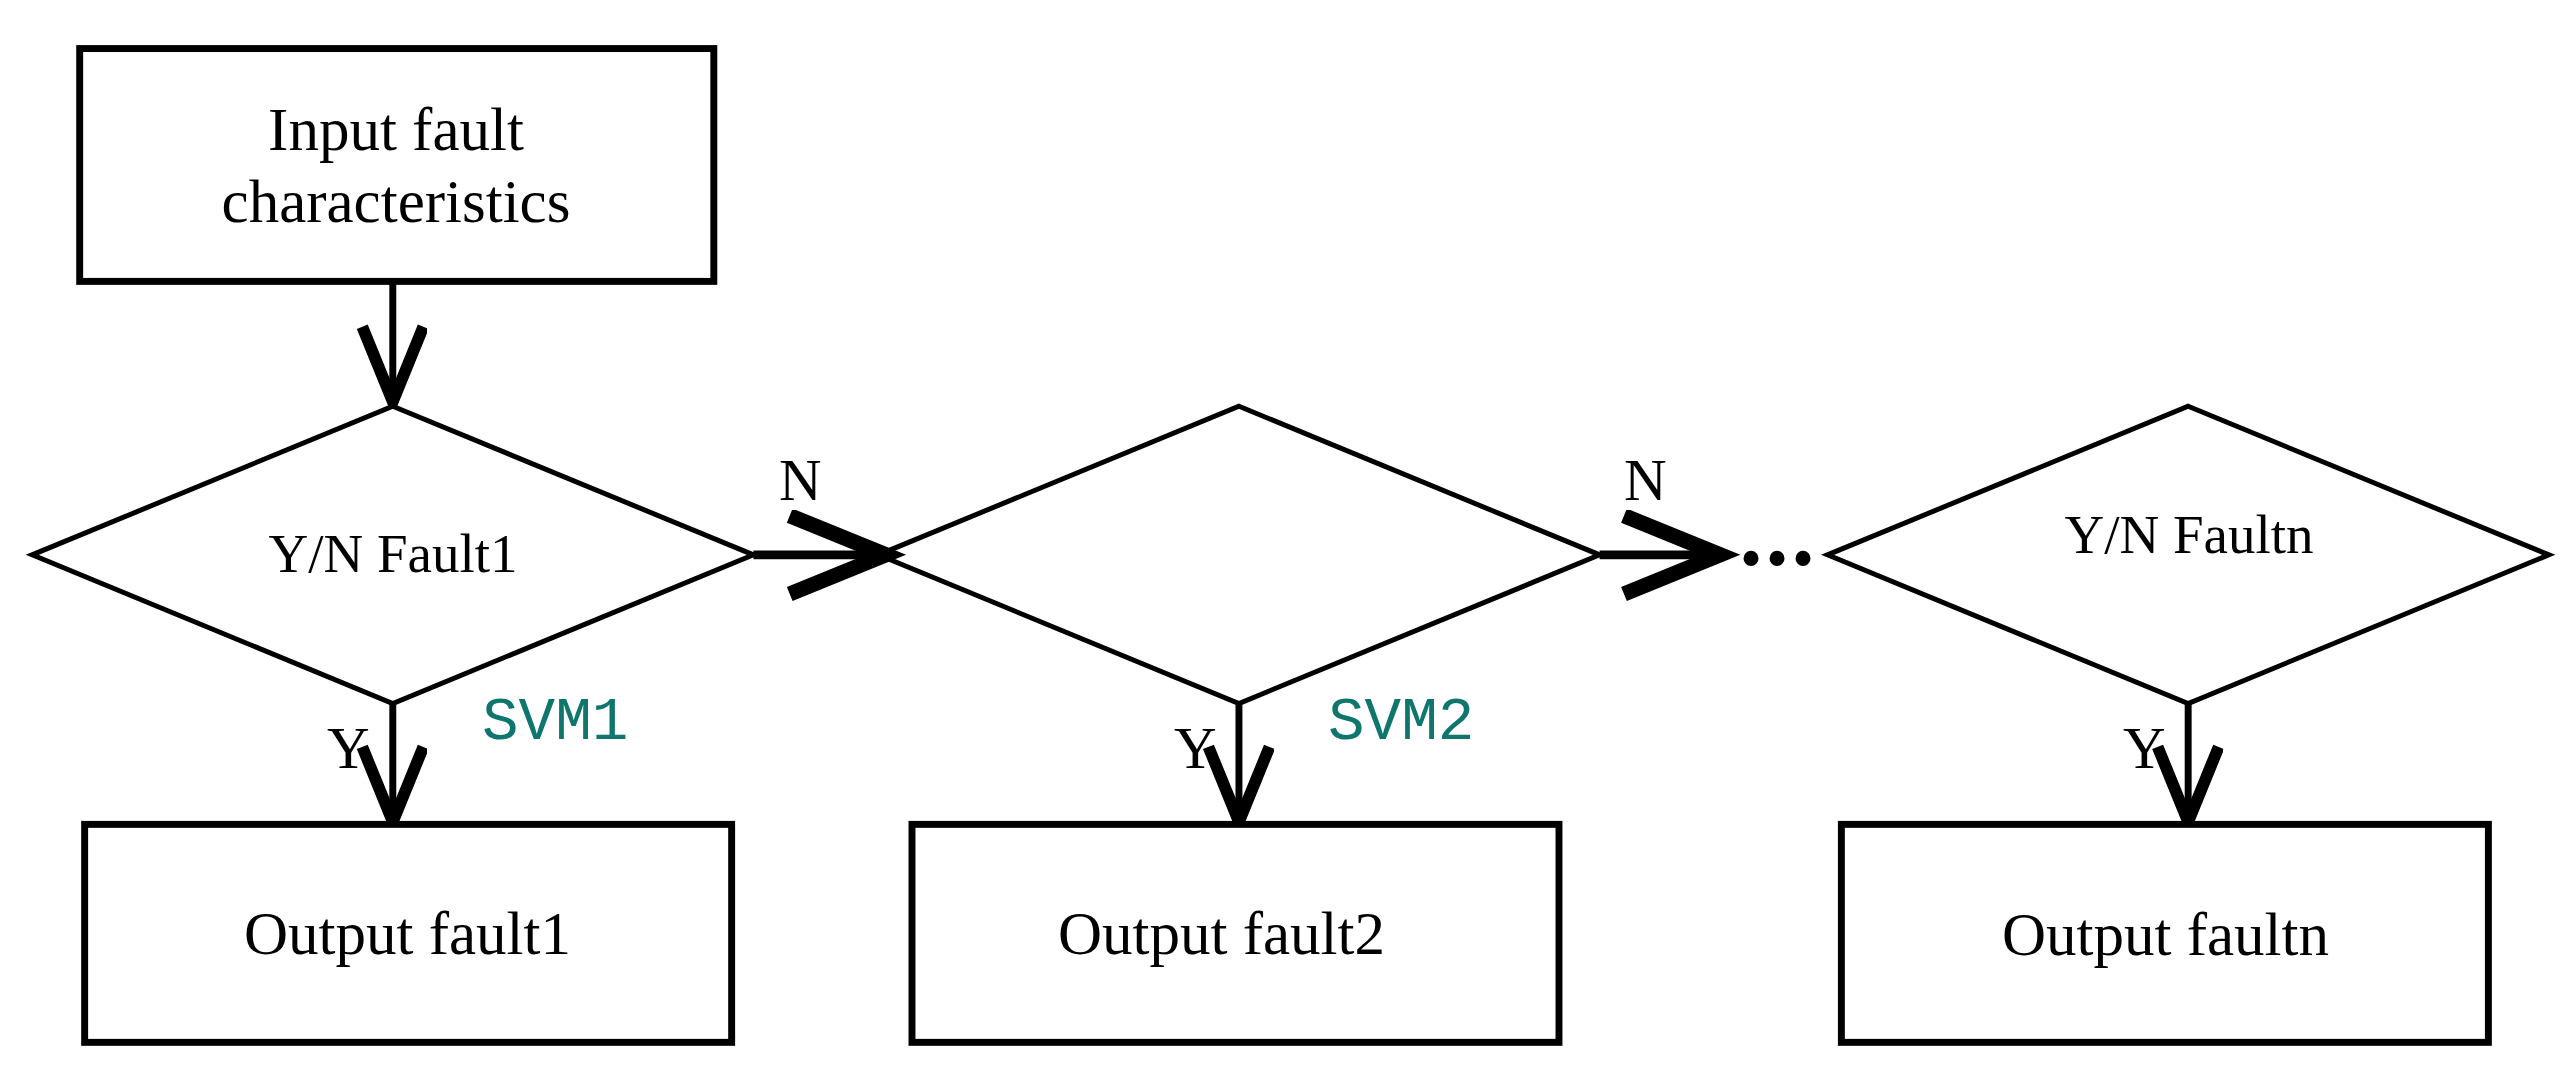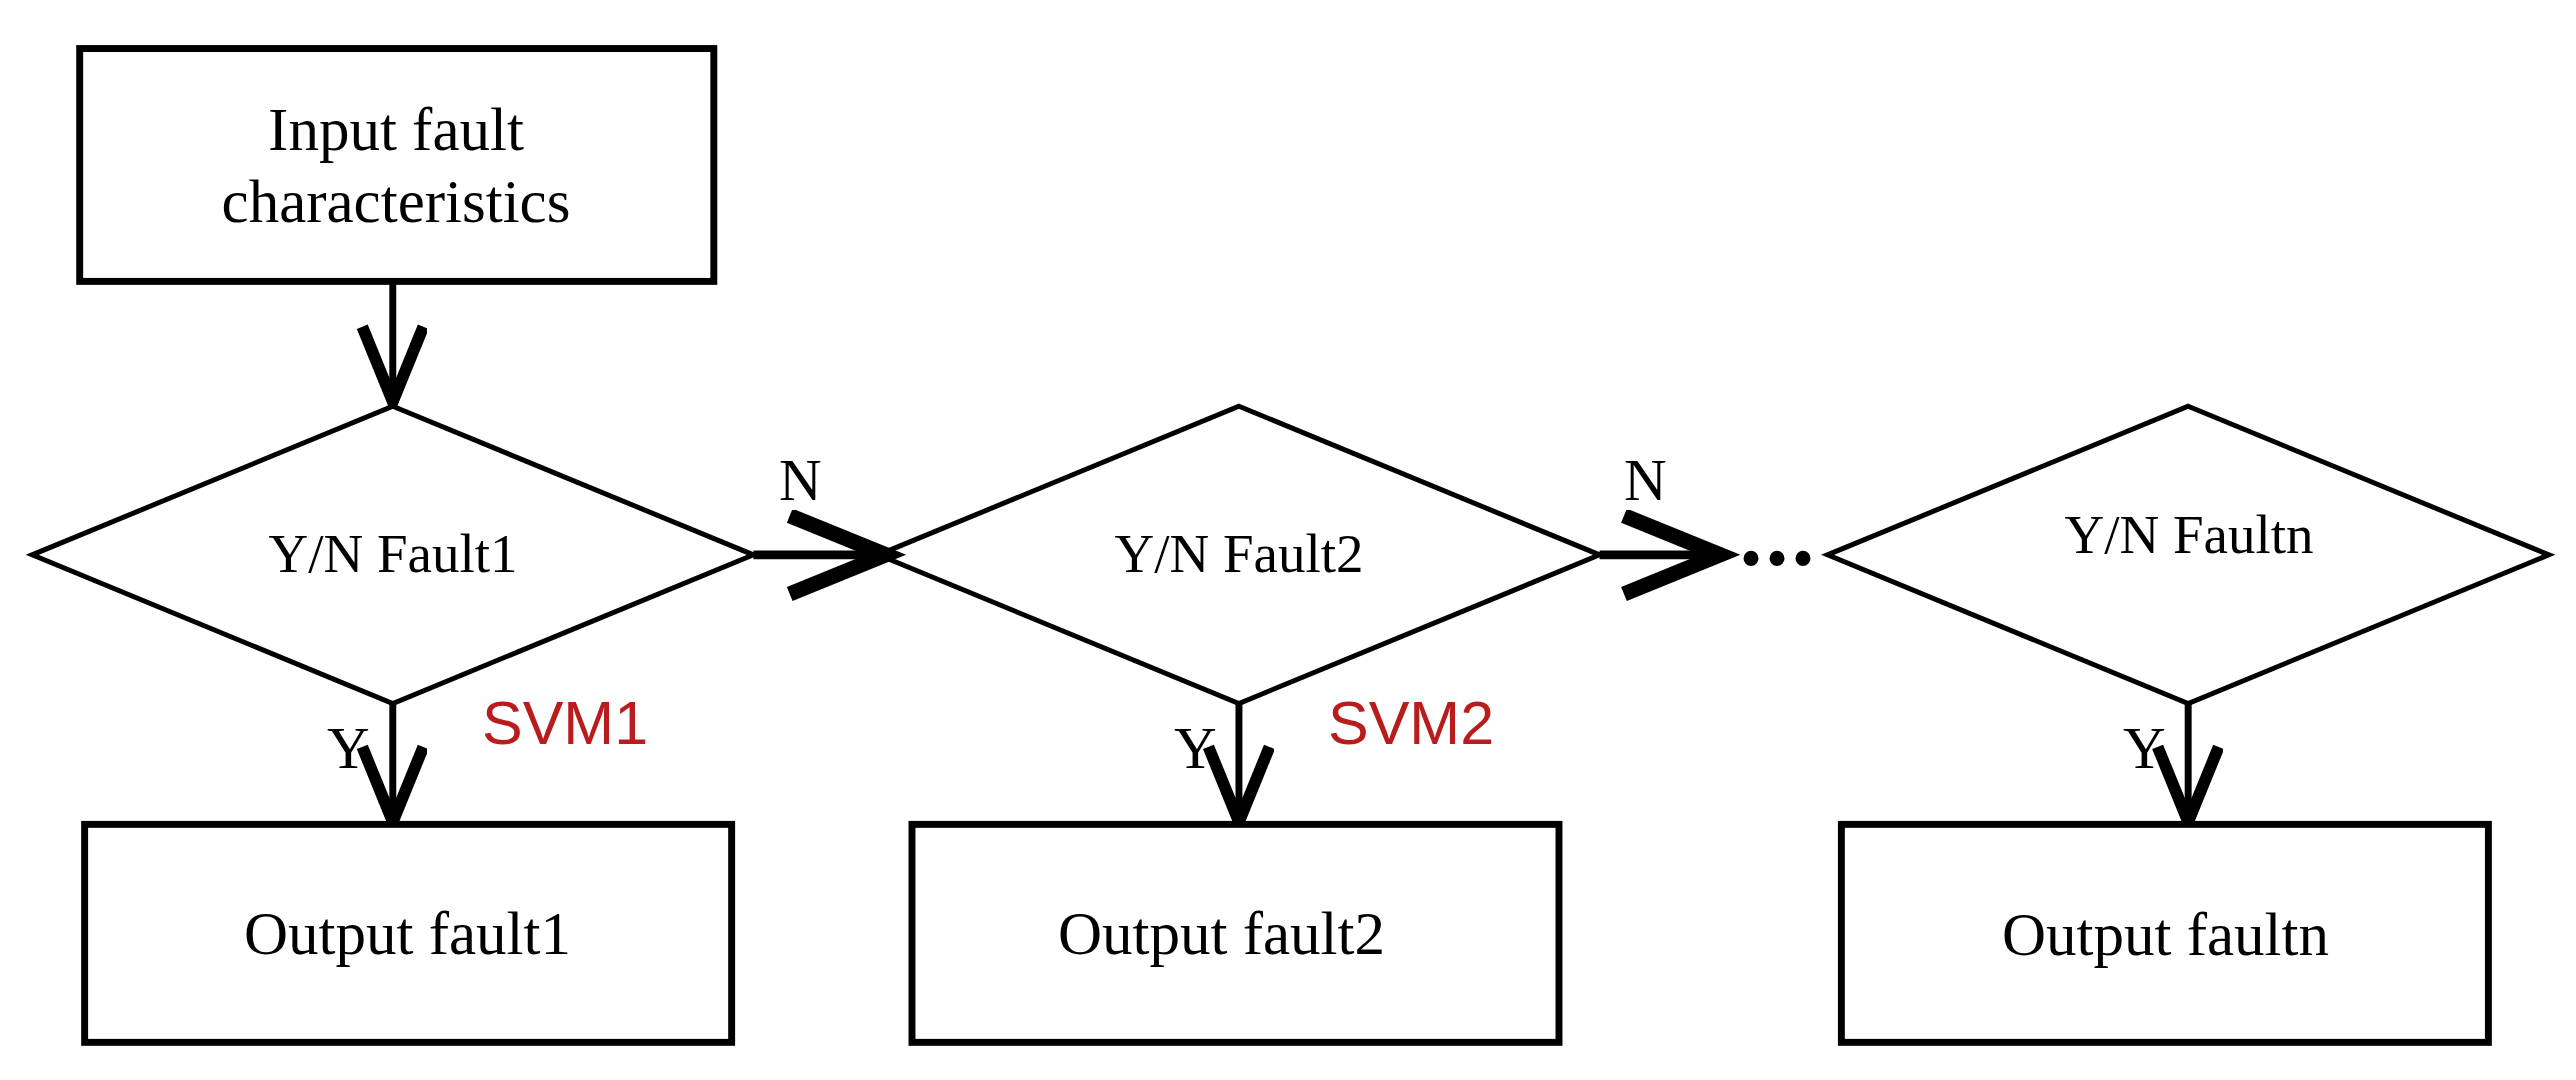--- a/index.html
+++ b/index.html
@@ -47,22 +47,22 @@
   .edge-label {
     position: absolute;
     font-size: 59px;
     font-family: "Liberation Serif", "DejaVu Serif", serif;
     color: #000000;
     white-space: nowrap;
   }
   .svm-label {
     position: absolute;
     font-size: 61px;
-    font-family: Liberation Sans, sans-serif;
-    color: #b91c1c;
+    font-family: Liberation Mono, monospace;
+    color: #0f766e;
     white-space: nowrap;
   }
   .ellipsis-label {
     position: absolute;
     font-size: 63px;
     letter-spacing: 4px;
     font-family: "Liberation Serif", "DejaVu Serif", serif;
     color: #000000;
     line-height: 1;
   }
@@ -101,21 +101,20 @@
 
     <rect x="85" y="832" width="653" height="220" fill="#ffffff" stroke="#000000" stroke-width="7"></rect>
     <rect x="920" y="832" width="653" height="220" fill="#ffffff" stroke="#000000" stroke-width="7"></rect>
     <rect x="1858" y="832" width="653" height="220" fill="#ffffff" stroke="#000000" stroke-width="7"></rect>
   </svg>
 
   <div class="node-label box-label" style="left:79px; top:49px; width:634px; height:233px;">Input fault
 characteristics</div>
 
   <div class="node-label diamond-label" style="left:145px; top:507px; width:496px; height:95px;">Y/N Fault1</div>
-  <div class="node-label diamond-label" style="left:991px; top:507px; width:496px; height:95px;">Y/N Fault2</div>
   <div class="node-label diamond-label" style="left:1941px; top:488px; width:496px; height:95px;">Y/N Faultn</div>
 
   <div class="edge-label" style="left:779px; top:446px;">N</div>
   <div class="edge-label" style="left:1624px; top:446px;">N</div>
 
   <div class="ellipsis-label" style="left:1740px; top:527px;">•••</div>
 
   <div class="edge-label" style="left:327px; top:714px;">Y</div>
   <div class="edge-label" style="left:1174px; top:714px;">Y</div>
   <div class="edge-label" style="left:2123px; top:714px;">Y</div>

